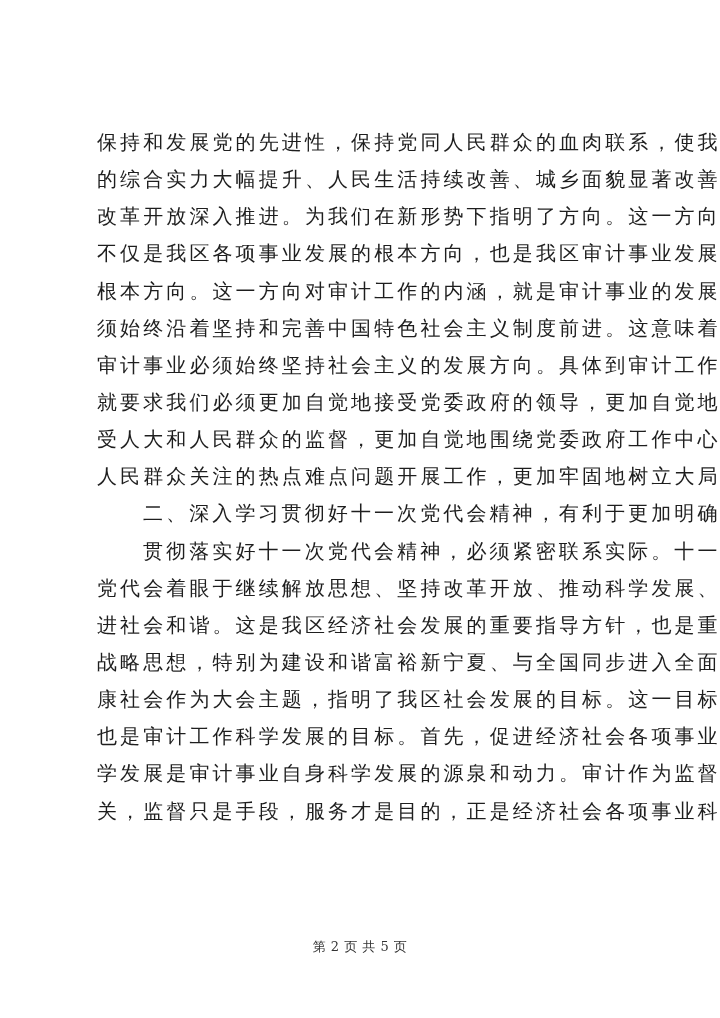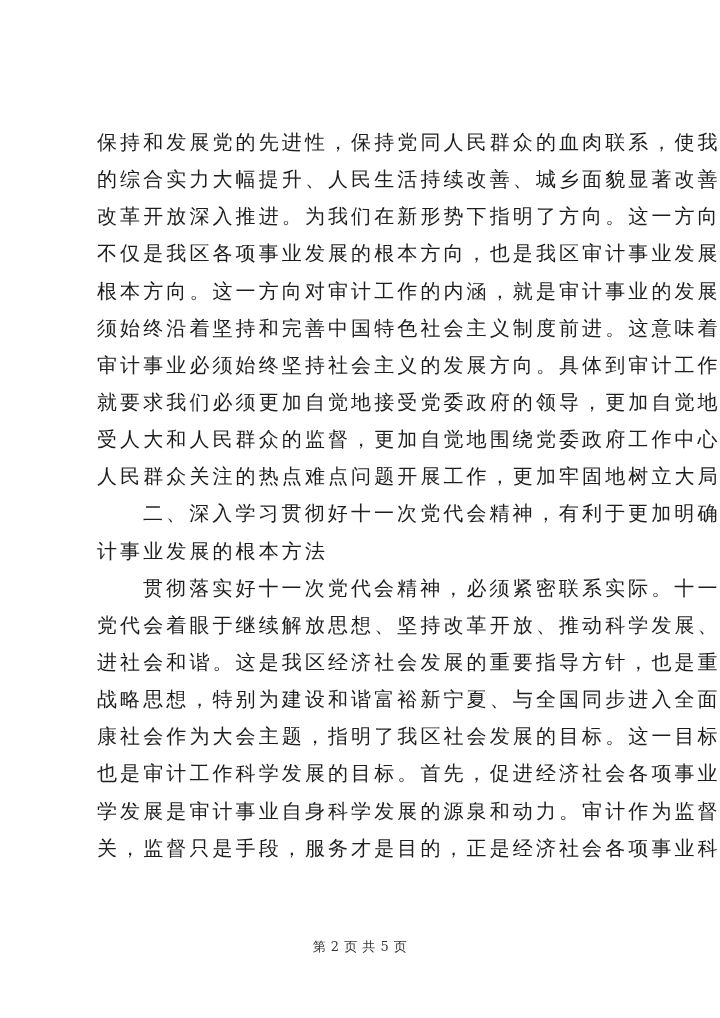--- a/index.html
+++ b/index.html
@@ -22,21 +22,20 @@
     <div class="line">的综合实力大幅提升、人民生活持续改善、城乡面貌显著改善、</div>
     <div class="line">改革开放深入推进。为我们在新形势下指明了方向。这一方向，</div>
     <div class="line">不仅是我区各项事业发展的根本方向，也是我区审计事业发展的</div>
     <div class="line">根本方向。这一方向对审计工作的内涵，就是审计事业的发展必</div>
     <div class="line">须始终沿着坚持和完善中国特色社会主义制度前进。这意味着：</div>
     <div class="line">审计事业必须始终坚持社会主义的发展方向。具体到审计工作中，</div>
     <div class="line">就要求我们必须更加自觉地接受党委政府的领导，更加自觉地接</div>
     <div class="line">受人大和人民群众的监督，更加自觉地围绕党委政府工作中心和</div>
     <div class="line">人民群众关注的热点难点问题开展工作，更加牢固地树立大局意</div>
     <div class="line indent">二、深入学习贯彻好十一次党代会精神，有利于更加明确审</div>
-    <div class="line">计事业发展的根本方法</div>
     <div class="line indent">贯彻落实好十一次党代会精神，必须紧密联系实际。十一次</div>
     <div class="line">党代会着眼于继续解放思想、坚持改革开放、推动科学发展、促</div>
     <div class="line">进社会和谐。这是我区经济社会发展的重要指导方针，也是重大</div>
     <div class="line">战略思想，特别为建设和谐富裕新宁夏、与全国同步进入全面小</div>
     <div class="line">康社会作为大会主题，指明了我区社会发展的目标。这一目标，</div>
     <div class="line">也是审计工作科学发展的目标。首先，促进经济社会各项事业科</div>
     <div class="line">学发展是审计事业自身科学发展的源泉和动力。审计作为监督机</div>
     <div class="line">关，监督只是手段，服务才是目的，正是经济社会各项事业科学</div>
   </div>
   <div class="footer">第 2 页  共 5 页</div>

